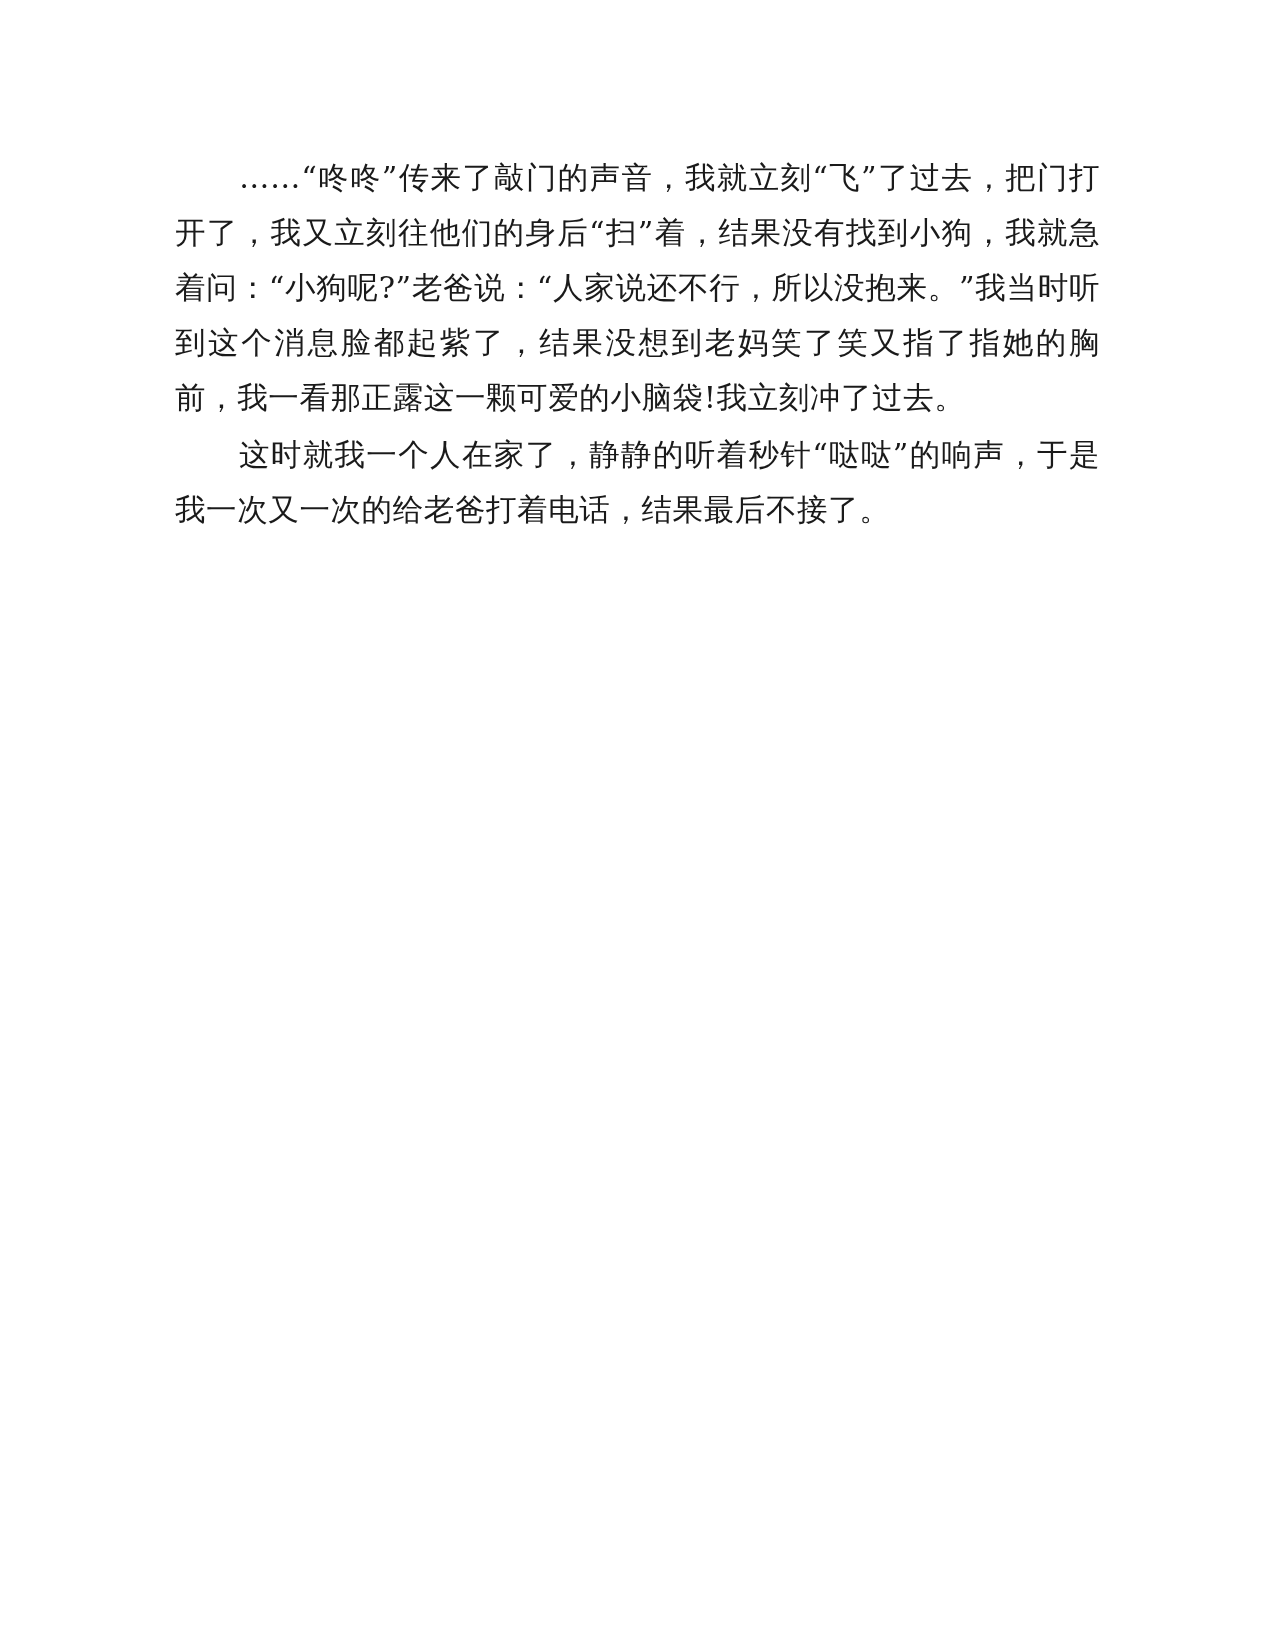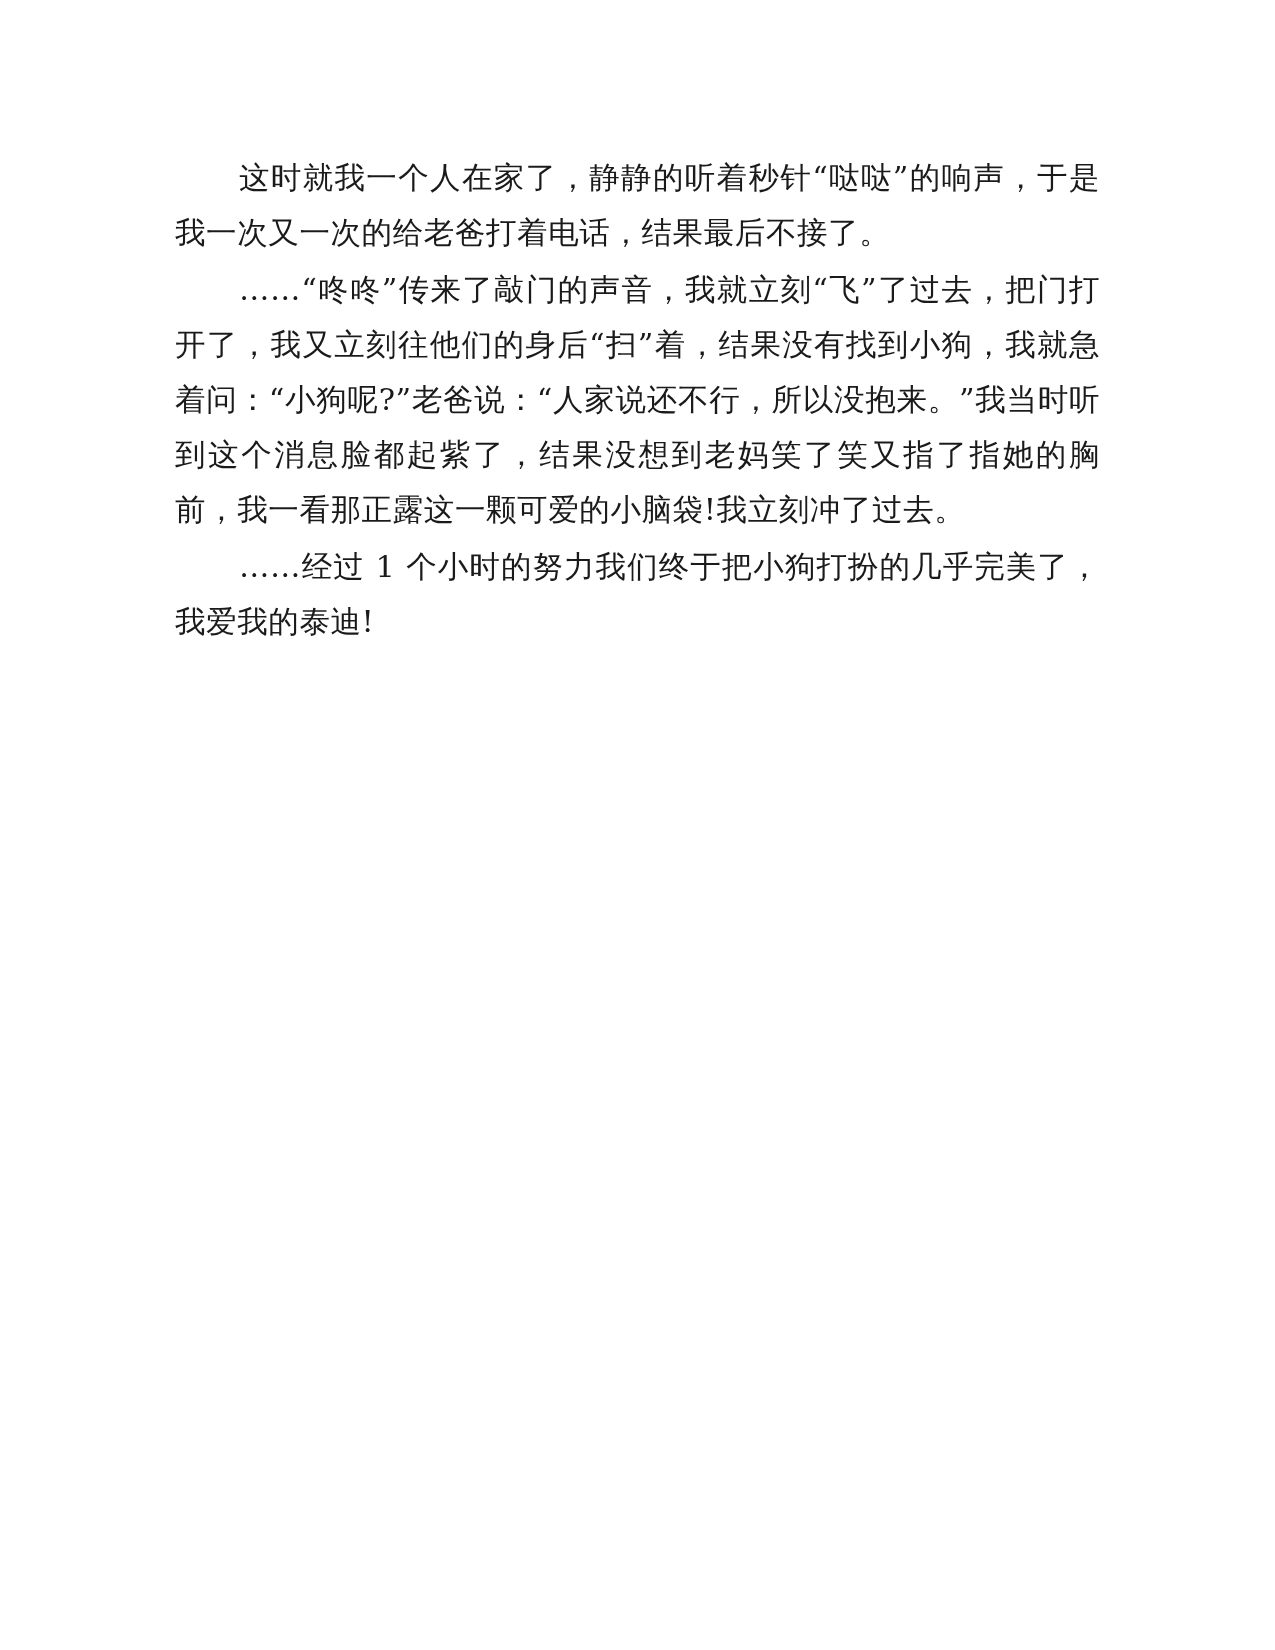--- a/index.html
+++ b/index.html
@@ -37,17 +37,16 @@
     color: #1a1a1a;
     word-break: break-all;
     white-space: normal;
   }
 </style>
 </head>
 <body>
 
 <div class="page">
   <div class="doc-body">
+    <p class="para">……“咚咚”传来了敲门的声音，我就立刻“飞”了过去，把门打开了，我又立刻往他们的身后“扫”着，结果没有找到小狗，我就急着问：“小狗呢?”老爸说：“人家说还不行，所以没抱来。”我当时听到这个消息脸都起紫了，结果没想到老妈笑了笑又指了指她的胸前，我一看那正露这一颗可爱的小脑袋!我立刻冲了过去。</p>
     <p class="para">这时就我一个人在家了，静静的听着秒针“哒哒”的响声，于是我一次又一次的给老爸打着电话，结果最后不接了。</p>
-    <p class="para">……“咚咚”传来了敲门的声音，我就立刻“飞”了过去，把门打开了，我又立刻往他们的身后“扫”着，结果没有找到小狗，我就急着问：“小狗呢?”老爸说：“人家说还不行，所以没抱来。”我当时听到这个消息脸都起紫了，结果没想到老妈笑了笑又指了指她的胸前，我一看那正露这一颗可爱的小脑袋!我立刻冲了过去。</p>
-    <p class="para">……经过 1 个小时的努力我们终于把小狗打扮的几乎完美了，我爱我的泰迪!</p>
   </div>
 </div>
 
 </body></html>

